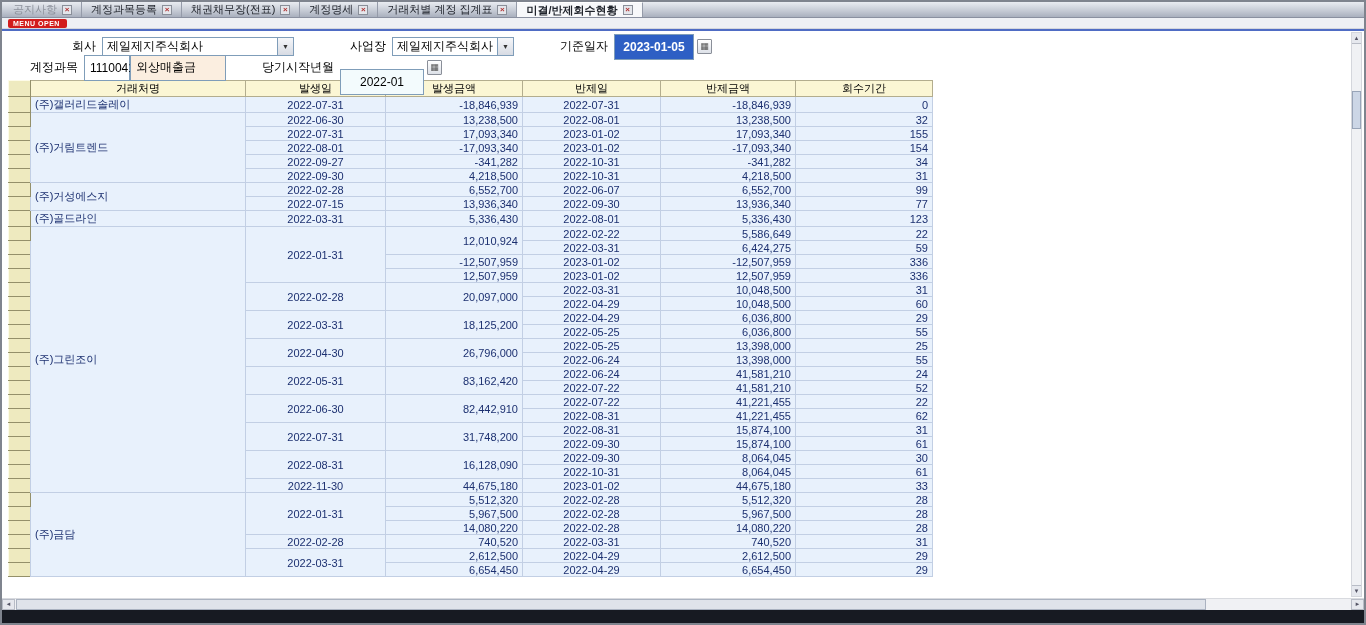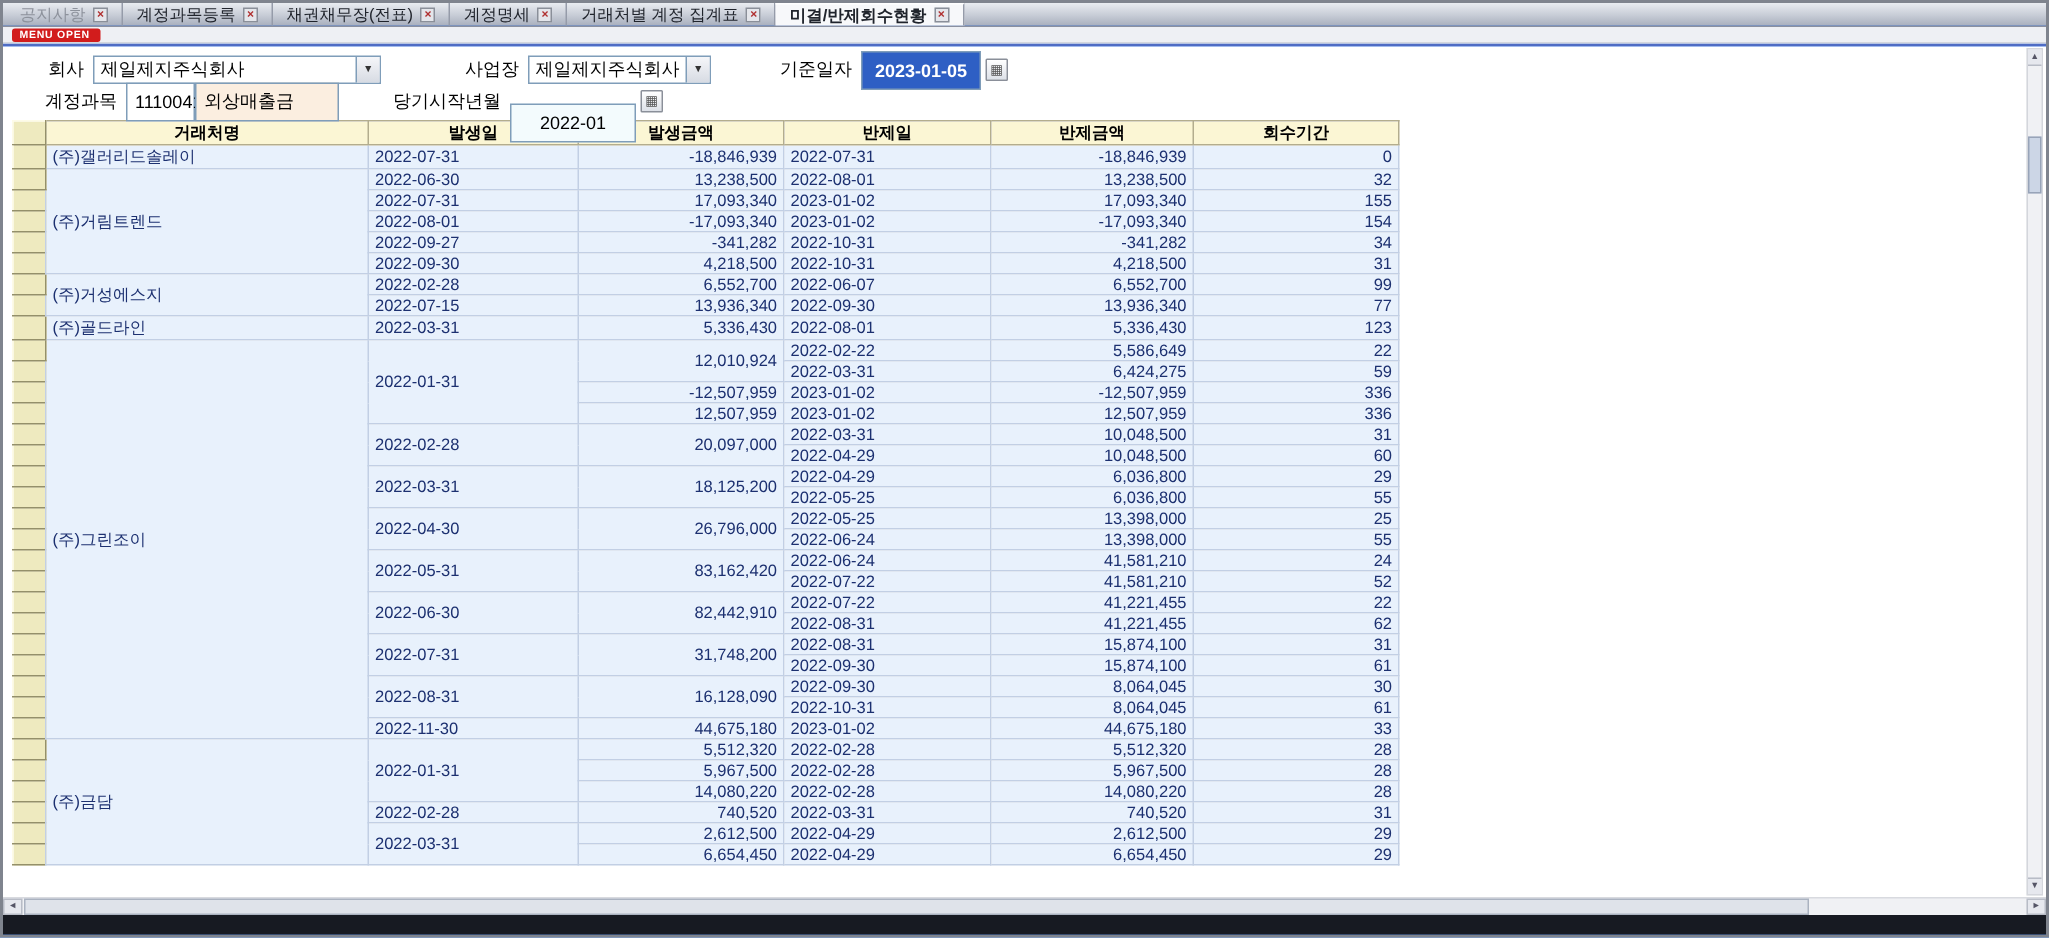--- a/index.html
+++ b/index.html
@@ -1,19 +1,19 @@
 <!DOCTYPE html>
 <html><head>
 <meta charset="utf-8">
 <style>
   * { margin:0; padding:0; box-sizing:border-box; }
   html,body { width:1366px; height:625px; }
   body { font-family:"Liberation Sans","DejaVu Sans",sans-serif; background:#9aa0a8; position:relative; overflow:hidden; }
 
-  .window { position:absolute; inset:0; border:2px solid #7f848e; background:#3b82f6; display:flex; flex-direction:column; }
+  .window { position:absolute; inset:0; border:2px solid #7f848e; background:#f9a8d4; display:flex; flex-direction:column; }
 
   
   .tabbar { height:16px; flex:none; display:flex; align-items:stretch;
             background:linear-gradient(180deg,#e9ecf1 0%,#c7ccd6 55%,#a9b0be 100%);
             border-bottom:1px solid #8a90a0; padding-left:2px; }
   .tab { display:flex; align-items:center; gap:5px; padding:0 9px; font-size:11px; color:#20242c;
          border-right:1px solid #959ba9; cursor:default; white-space:nowrap; }
   .tab.dim .tab-label { color:#8d929c; }
   .tab.active { background:#f7f8fa; font-weight:bold; border-top:1px solid #ffffff; }
   .tab-close { width:10px; height:10px; flex:none; background:#e4e6eb; border:1px solid #8a8f99;
@@ -42,29 +42,29 @@
   .field.selected { background:#2e5fc4; color:#fff; justify-content:center; font-weight:bold; }
   .field.peach { background:#fbeee0; }
   .field.cyanish { background:#f3fbfd; justify-content:center;margin-top:28px; }
   .calbtn { width:15px; height:15px; margin-left:3px; flex:none; border:1px solid #8a8f99;
             background:linear-gradient(#ffffff,#dde1e8); font-size:9px; line-height:13px;
             text-align:center; color:#555; border-radius:1px; }
 
   
   .grid-wrap { margin-left:6px; }
   table.grid { border-collapse:collapse; table-layout:fixed; font-size:11px; border:1px solid #8e99ad; }
-  table.grid th { background:#fbf6d4; border:1px solid #b3ad8e; font-weight:bold; color:#000;
+  table.grid th { background:#fbf6d4; border:1px solid #b3ad8e; font-weight:normal; color:#000;
                   height:13px; padding:0 2px; white-space:nowrap; overflow:hidden; }
   td.rowhdr { background:#eeeabf; width:22px; height:14px;
               border-top:1px solid #fdfbe8; border-left:1px solid #fdfbe8;
               border-bottom:1px solid #94906a; border-right:1px solid #94906a; }
   td.data { background:#e8f1fc; border:1px solid #c2cfe4; color:#1c3070; height:14px;
             padding:0 4px; white-space:nowrap; overflow:hidden; vertical-align:middle; }
   td.data.left { text-align:left; }
-  td.data.center { text-align:left; }
+  td.data.center { text-align:center; }
   td.data.right { text-align:right; }
 
   
   .vscroll { position:absolute; top:1px; right:2px; bottom:1px; width:11px;
              background:#f0f1f4; border:1px solid #d4d6dc; }
   .vs-btn { height:11px; background:#e6e8ee; border-bottom:1px solid #b8bcc6; font-size:6px;
             line-height:10px; text-align:center; color:#556; }
   .vs-btn.bottom { position:absolute; bottom:0; left:0; right:0; border-top:1px solid #b8bcc6; border-bottom:none; }
   .vs-thumb { position:absolute; top:58px; left:0; width:100%; height:38px;
               background:#ccd6e6; border:1px solid #98a4b8; }
@@ -112,21 +112,21 @@
 
   <div class="menustrip">
     <div class="menu-open">MENU OPEN</div>
   </div>
   <div class="blueline"></div>
 
   <div class="content">
 
     <div class="filters">
       <div class="frow">
-        <span class="flabel" style="width:54px;">회사</span>
+        <span class="flabel" style="width:54px;margin-left:40px;">회사</span>
         <div class="combo" style="width:192px;">
           <span>제일제지주식회사</span>
           <span class="combo-arrow">▼</span>
         </div>
         <span class="flabel" style="width:92px;">사업장</span>
         <div class="combo" style="width:122px;">
           <span>제일제지주식회사</span>
           <span class="combo-arrow">▼</span>
         </div>
         <span class="flabel" style="width:94px;padding-left:37px;">기준일자</span>

